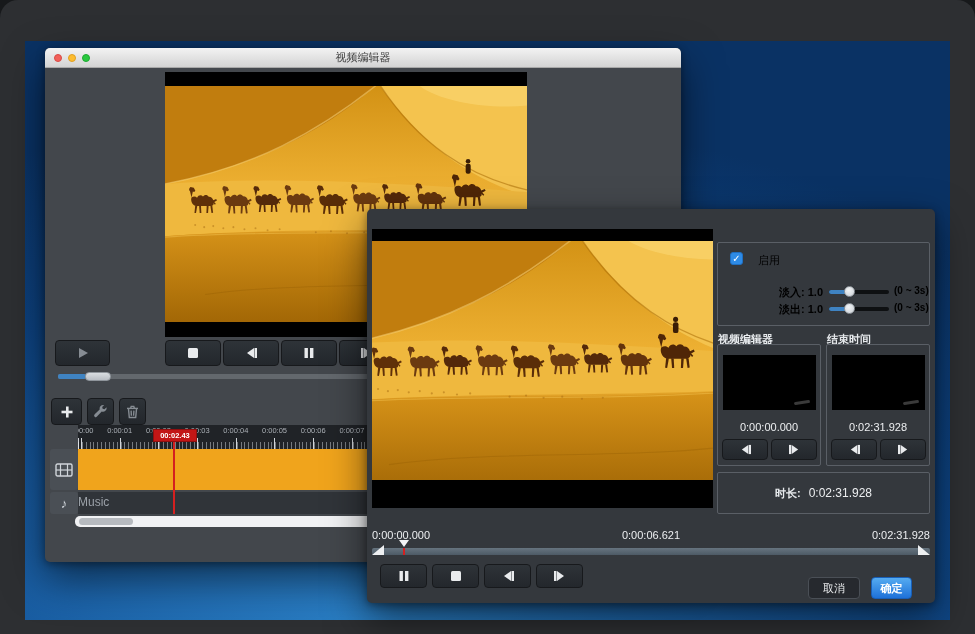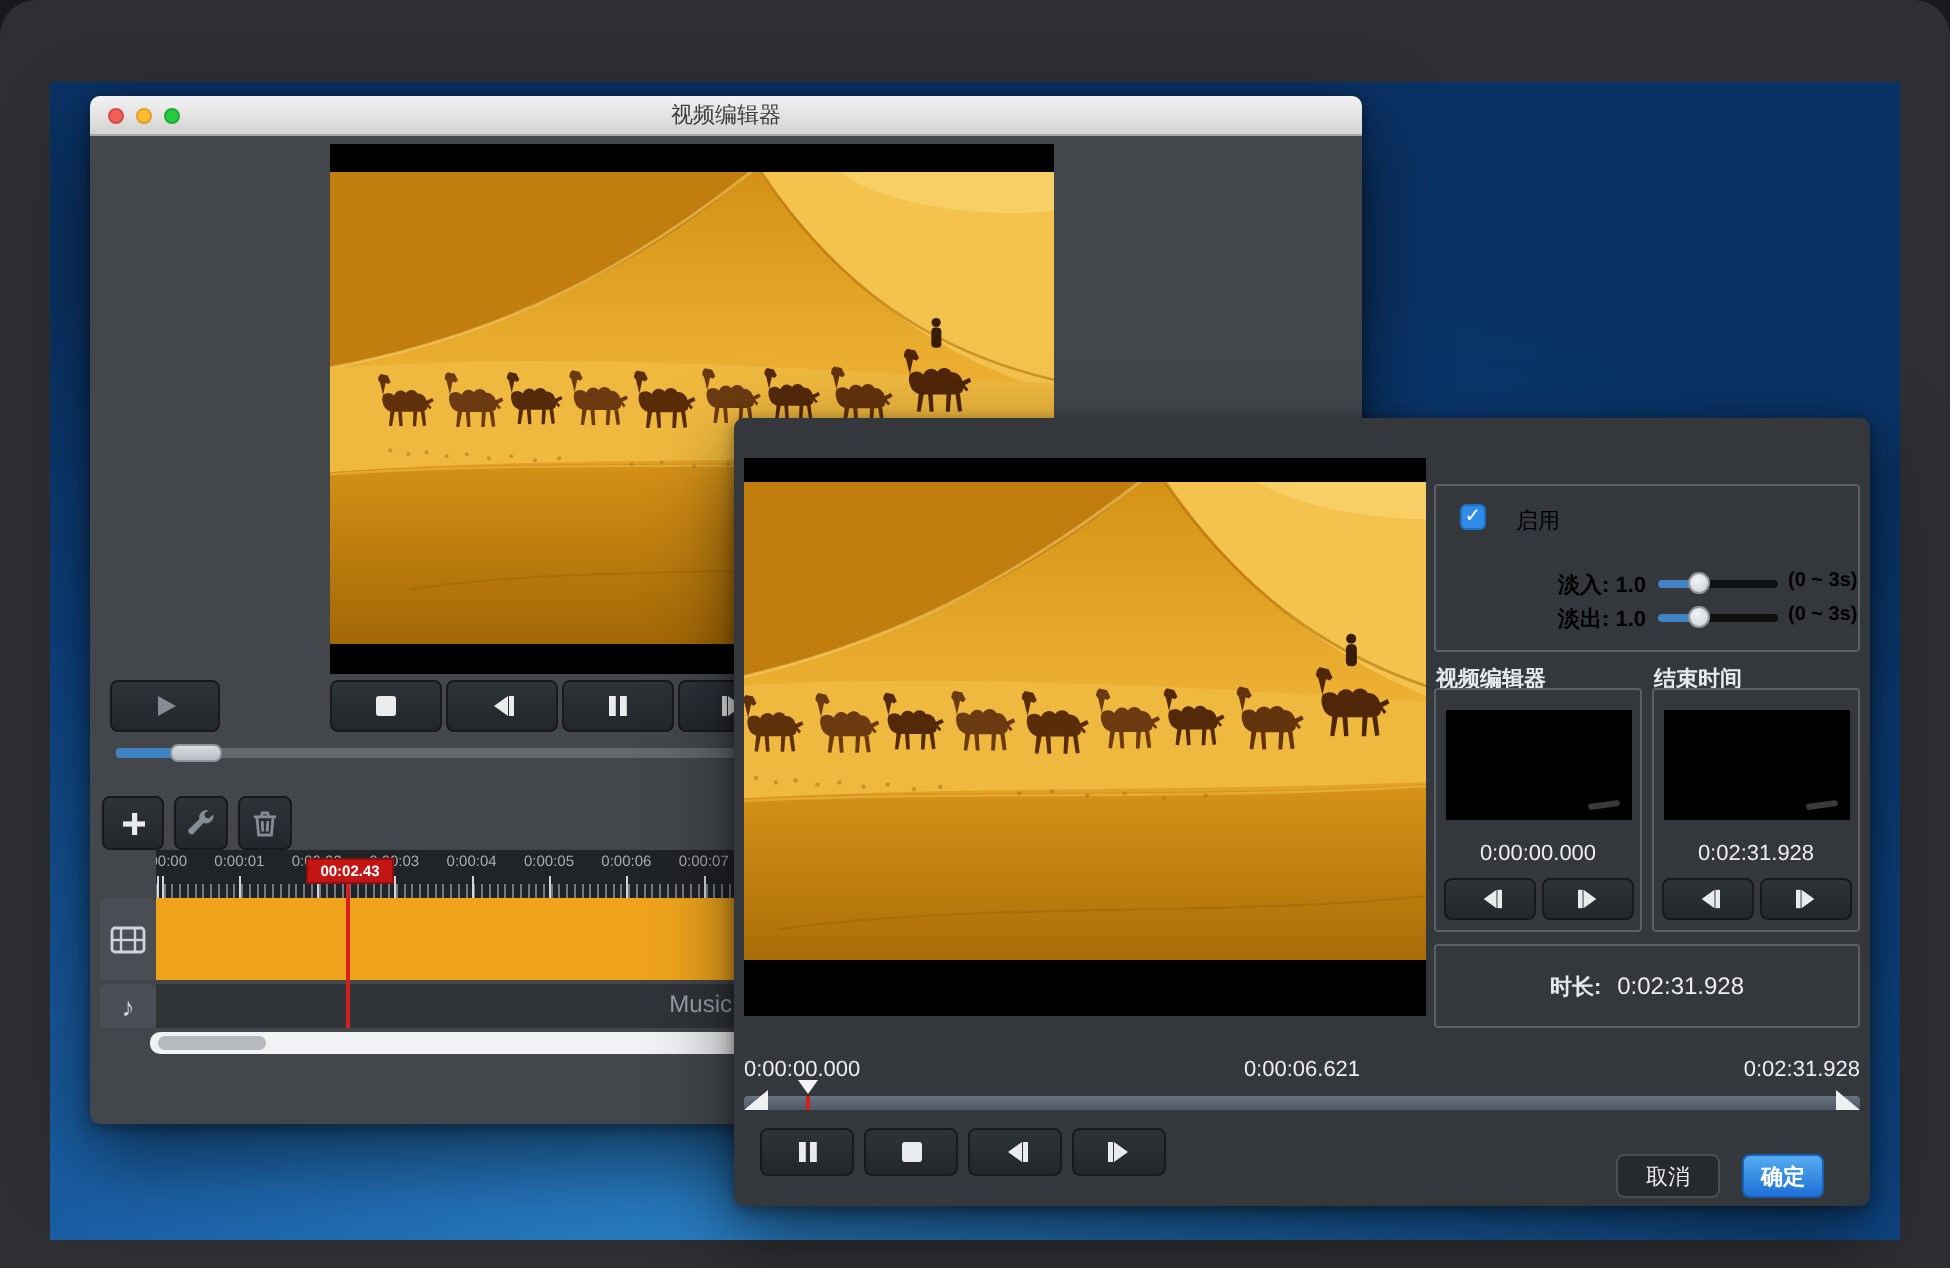--- a/index.html
+++ b/index.html
@@ -62,21 +62,21 @@
   #ruler { position:absolute; left:33px; top:377px; width:583px; height:24px; background:#202327; overflow:hidden; }
   .rlabel { position:absolute; top:1px; width:38px; text-align:center; font-size:7.5px; color:#a9aeb4; }
   #ruler .minor { position:absolute; left:0; right:0; bottom:0; height:7px;
     background:repeating-linear-gradient(to right, rgba(225,230,236,.45) 0 1px, transparent 1px 3.87px); }
   #ruler .major { position:absolute; left:0; right:0; bottom:0; height:11px;
     background:repeating-linear-gradient(to right, rgba(240,244,248,.85) 0 1px, transparent 1px 38.7px);
     background-position:3px 0; }
 
   #clip { position:absolute; left:33px; top:401px; width:583px; height:41px; background:#f0a41c; }
   #musicrow { position:absolute; left:33px; top:444px; width:583px; height:22px; background:#303439; }
-  #musicrow .mlabel { position:absolute; left:0; top:3px; width:288px; text-align:right;
+  #musicrow .mlabel { position:absolute; left:0; top:3px; width:288px; 
     font-size:12px; color:#9ba1a8; }
 
   #phbadge { position:absolute; left:108px; top:381px; width:44px; height:13px; background:#c21616;
     border:1px solid #8f0f0f; color:#fff; font-size:7.5px; font-weight:bold; text-align:center; line-height:12px; }
   #phline { position:absolute; left:128px; top:394px; width:2px; height:72px; background:#d42020; }
 
   #hscroll { position:absolute; left:30px; top:468px; width:586px; height:11px;
     background:#f1f2f4; border-radius:5px; }
   #hscroll .hthumb { position:absolute; left:4px; top:2px; width:54px; height:7px; background:#b6babf; border-radius:4px; }
 

